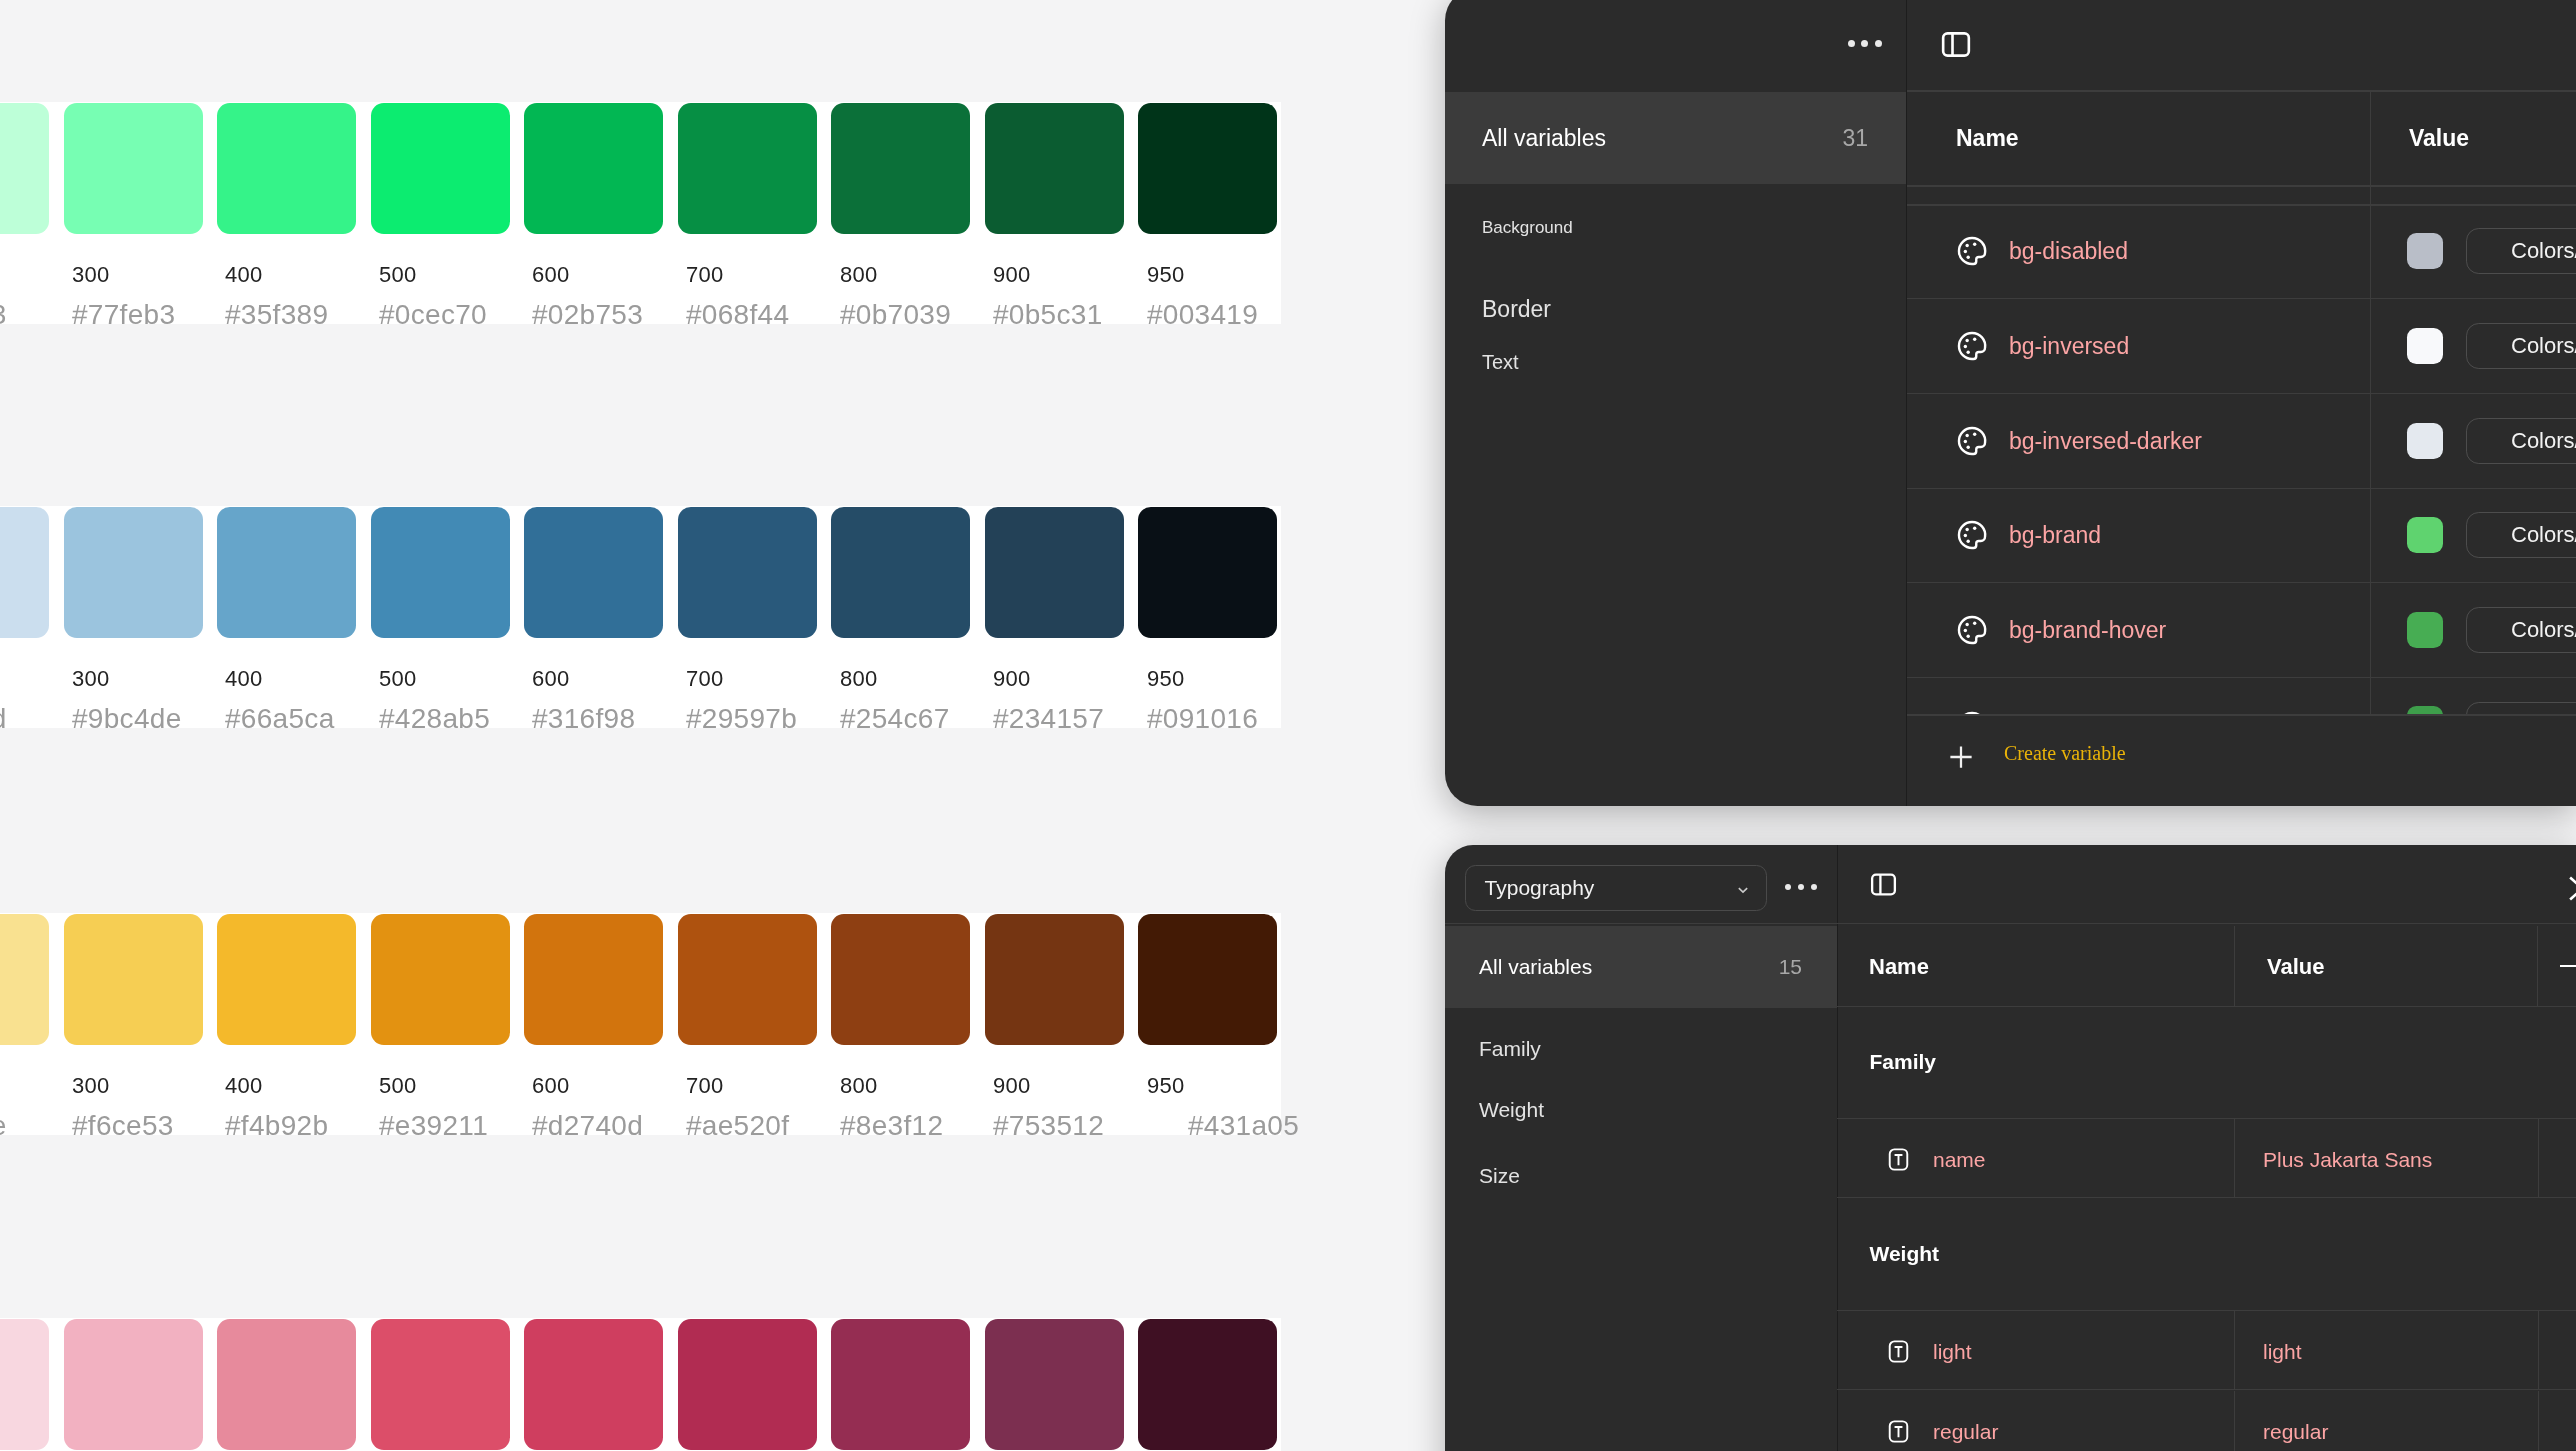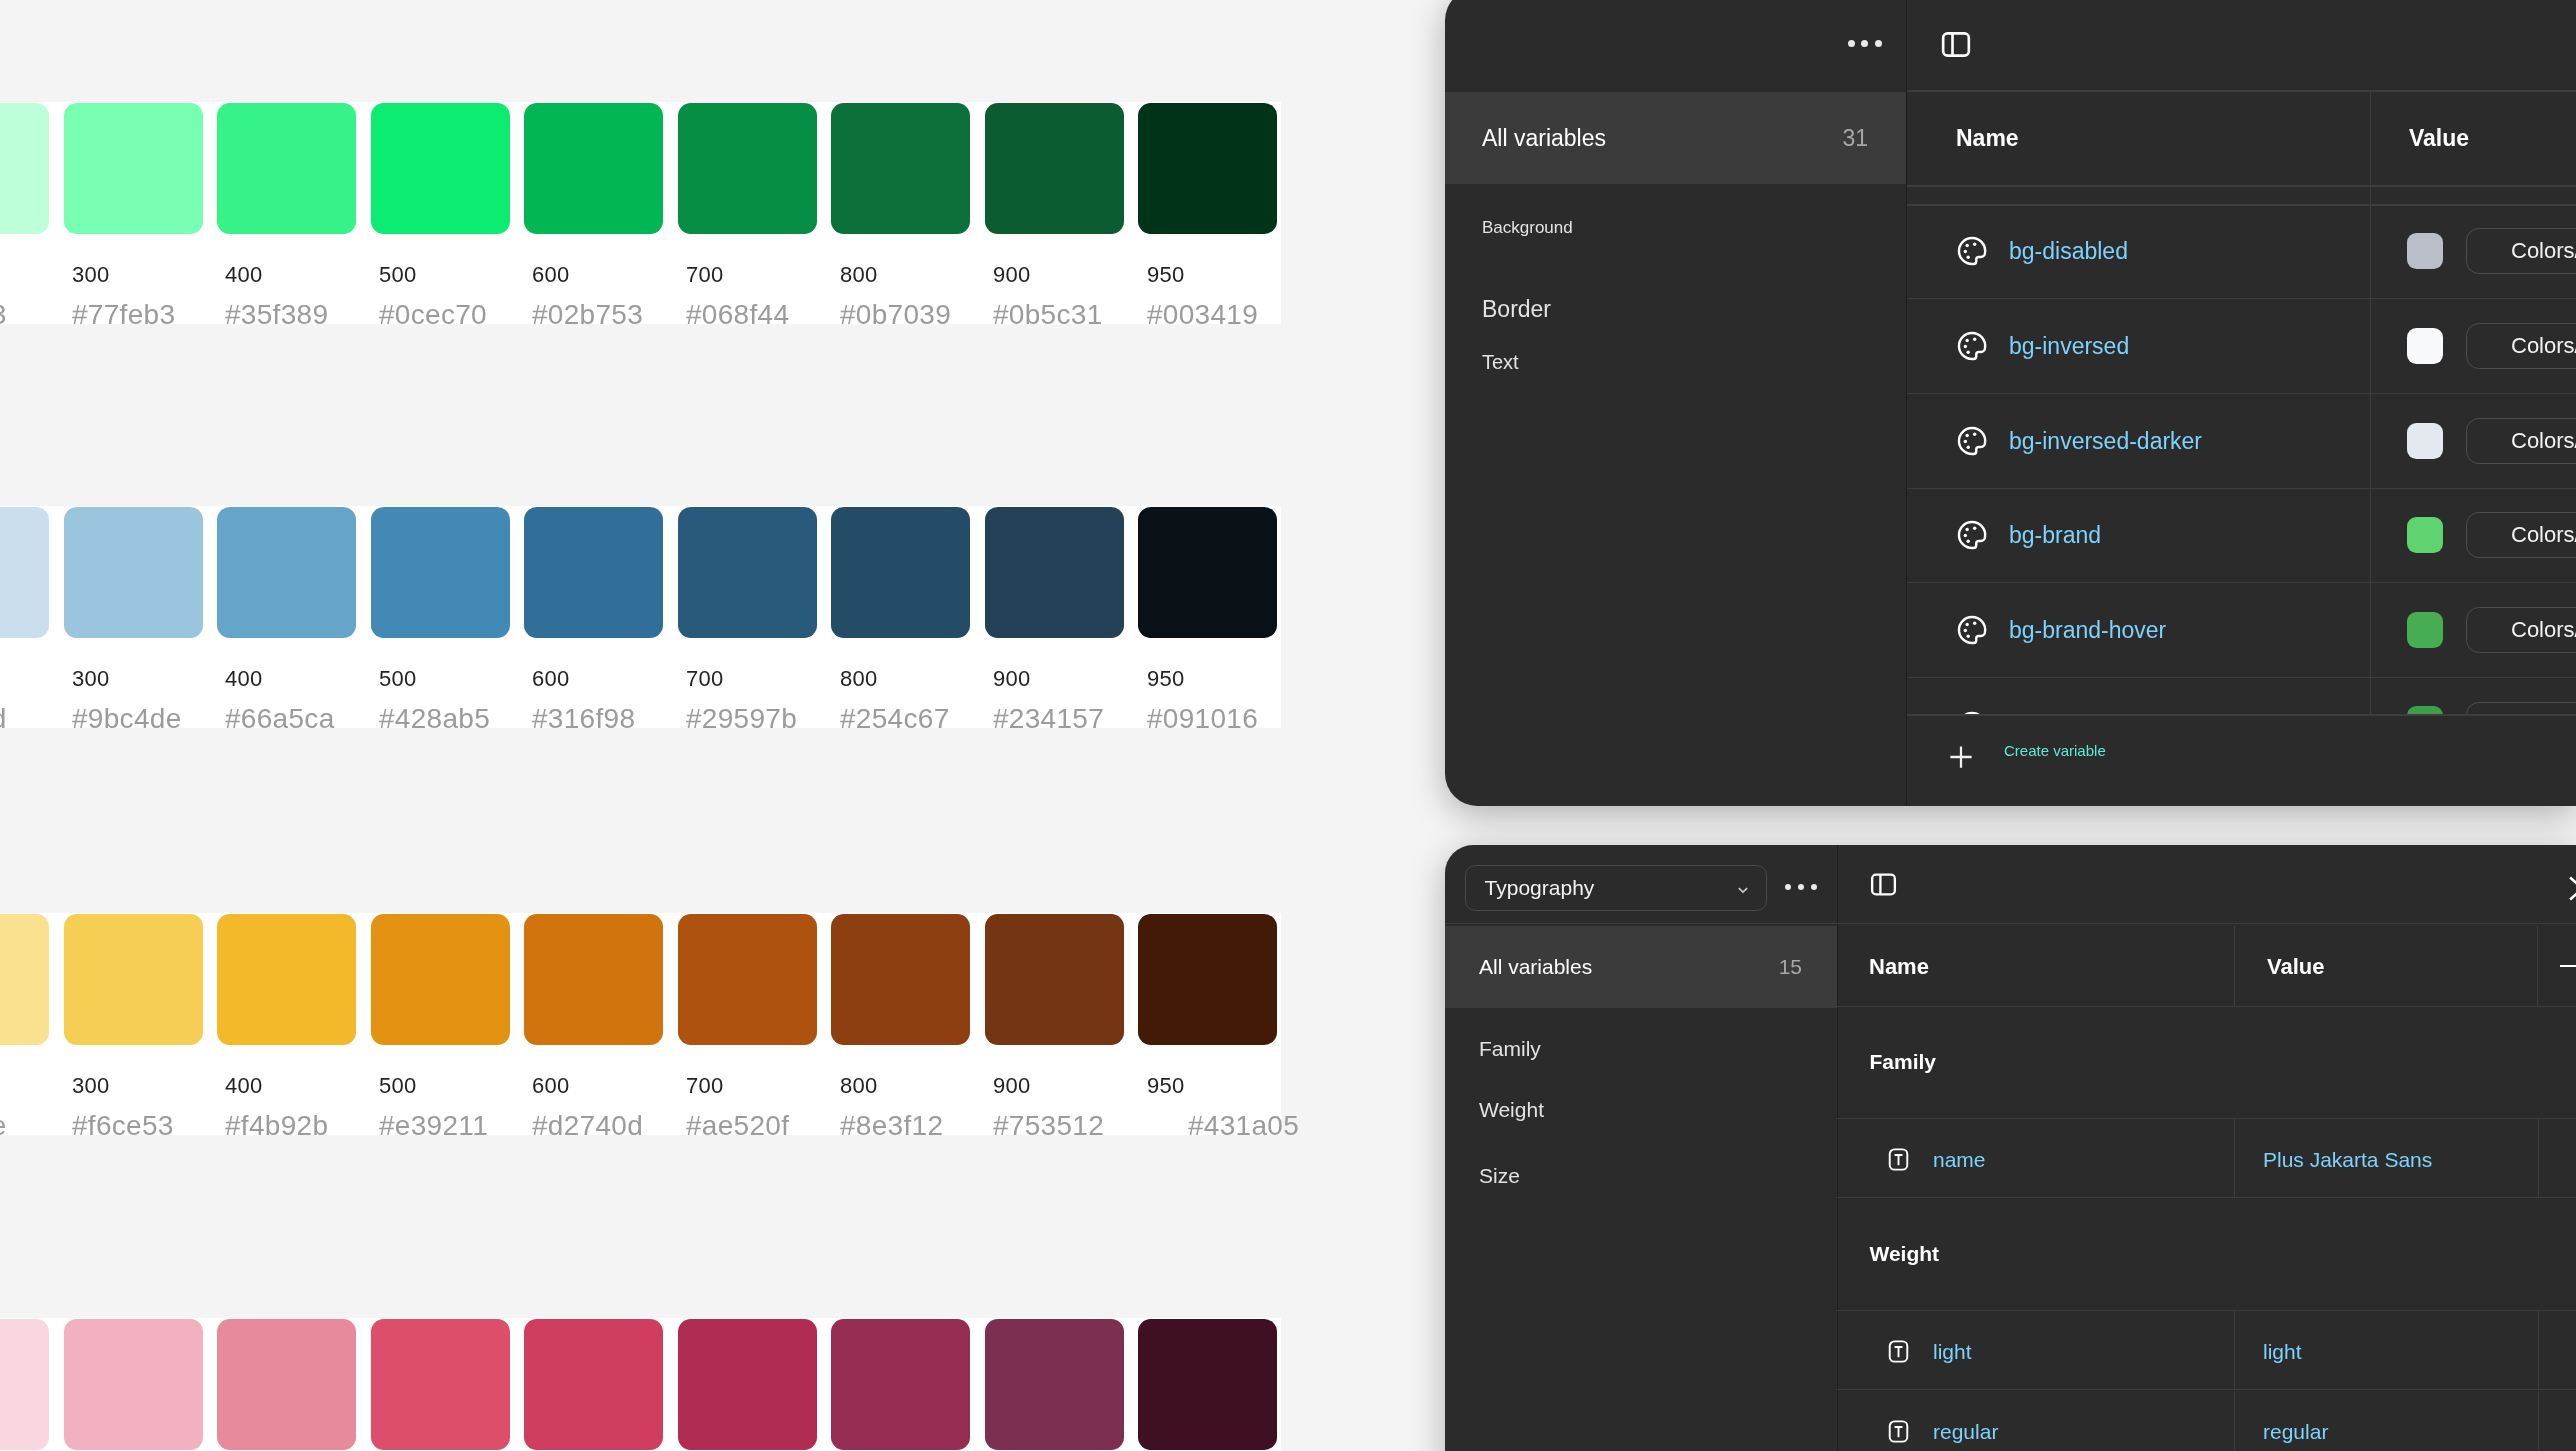--- a/index.html
+++ b/index.html
@@ -20,21 +20,21 @@
   .hdiv{position:absolute;height:1.2px;background:#3d3d3d;}
   .vdiv{position:absolute;width:1.2px;background:#3d3d3d;}
   .dropdown{position:absolute;border:1.7px solid #4a4a4a;border-radius:10.4px;
             display:flex;align-items:center;color:#f2f2f2;box-sizing:border-box;}
   .dots{position:absolute;display:flex;gap:6.4px;align-items:center;}
   .dot{border-radius:50%;background:#e9e9e9;}
   .navitem{position:absolute;color:#e3e3e3;}
   .selband{position:absolute;left:0;background:#3b3b3b;}
   .count{position:absolute;color:#a8a8a8;}
   .colhead{position:absolute;color:#ffffff;font-weight:600;}
-  .rowname{position:absolute;color:#7dd3fc;}
+  .rowname{position:absolute;color:#fca5a5;}
   .chip{position:absolute;border-radius:9.3px;}
   .badge{position:absolute;border:1.7px solid #4d4d4d;border-radius:12.8px;color:#f2f2f2;
          display:flex;align-items:center;box-sizing:border-box;}
   .grouptitle{position:absolute;color:#ffffff;font-weight:600;}
   .icon{position:absolute;}
   svg{display:block;}
 </style>
 </head>
 <body>
 
@@ -263,21 +263,21 @@
       <span class="badge" style="left:559px;top:24px;width:249px;height:46px;"></span>
     </div>
 
     <div class="hdiv" style="left:462px;right:0;top:726px;"></div>
     <div style="position:absolute;left:462px;right:0;top:726px;height:92px;">
       <span class="icon" style="left:37px;top:25.5px;position:absolute;">
         <svg width="34" height="34" viewBox="0 0 24 24">
             <path d="M12 4.5v15M4.5 12h15" stroke="#f0f0f0" stroke-width="1.6" fill="none"></path>
           </svg>
       </span>
-      <span style="position:absolute;left:97px;top:28px;font-size:15px;color:#5eead4;">Create variable</span>
+      <span style="position:absolute;left:97px;top:28px;font-size:20px;color:#eab308;font-family:Liberation Serif, serif;">Create variable</span>
     </div>
   </div>
 
   <div class="panel" id="panel-typography">
 
     <div class="dropdown" style="left:20px;top:20px;width:302px;height:46px;padding-left:18.6px;font-size:21px;">
       <span>Typography</span>
       <span class="icon" style="right:12.8px;position:absolute;top:14px;">
         <svg width="20" height="20" viewBox="0 0 24 24">
             <path d="M7 9.8l5 4.6 5-4.6" fill="none" stroke="#c9c9c9" stroke-width="2"></path>

